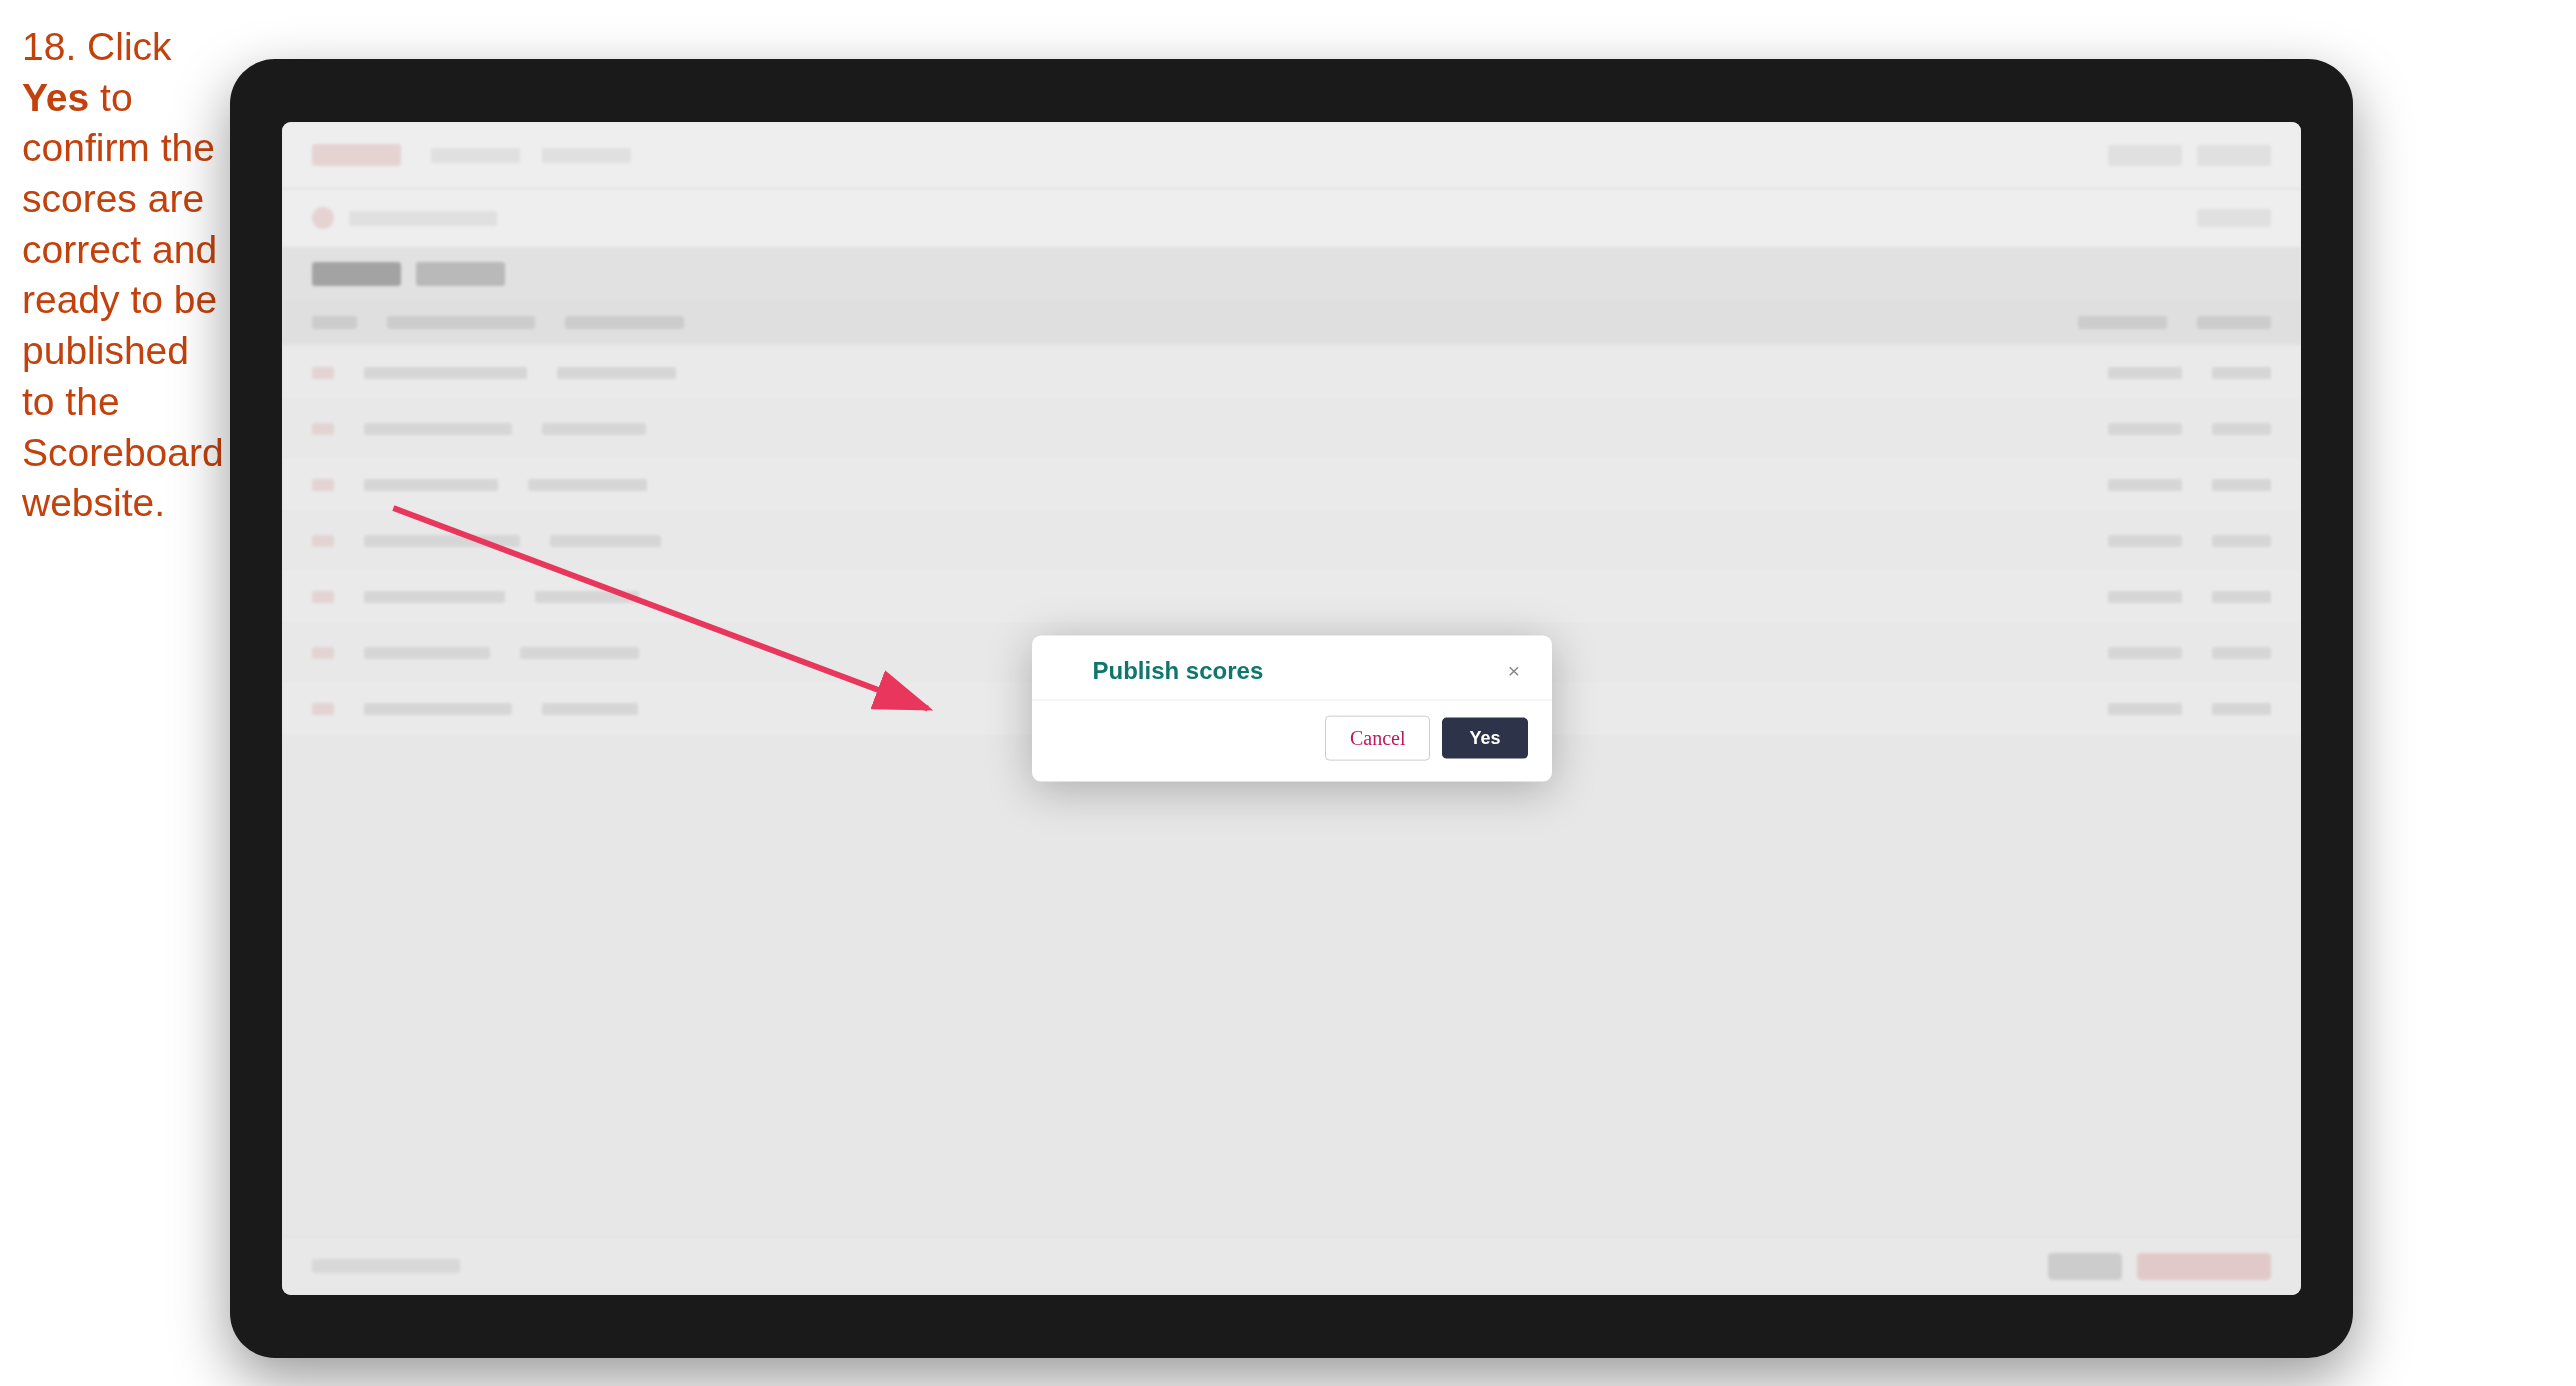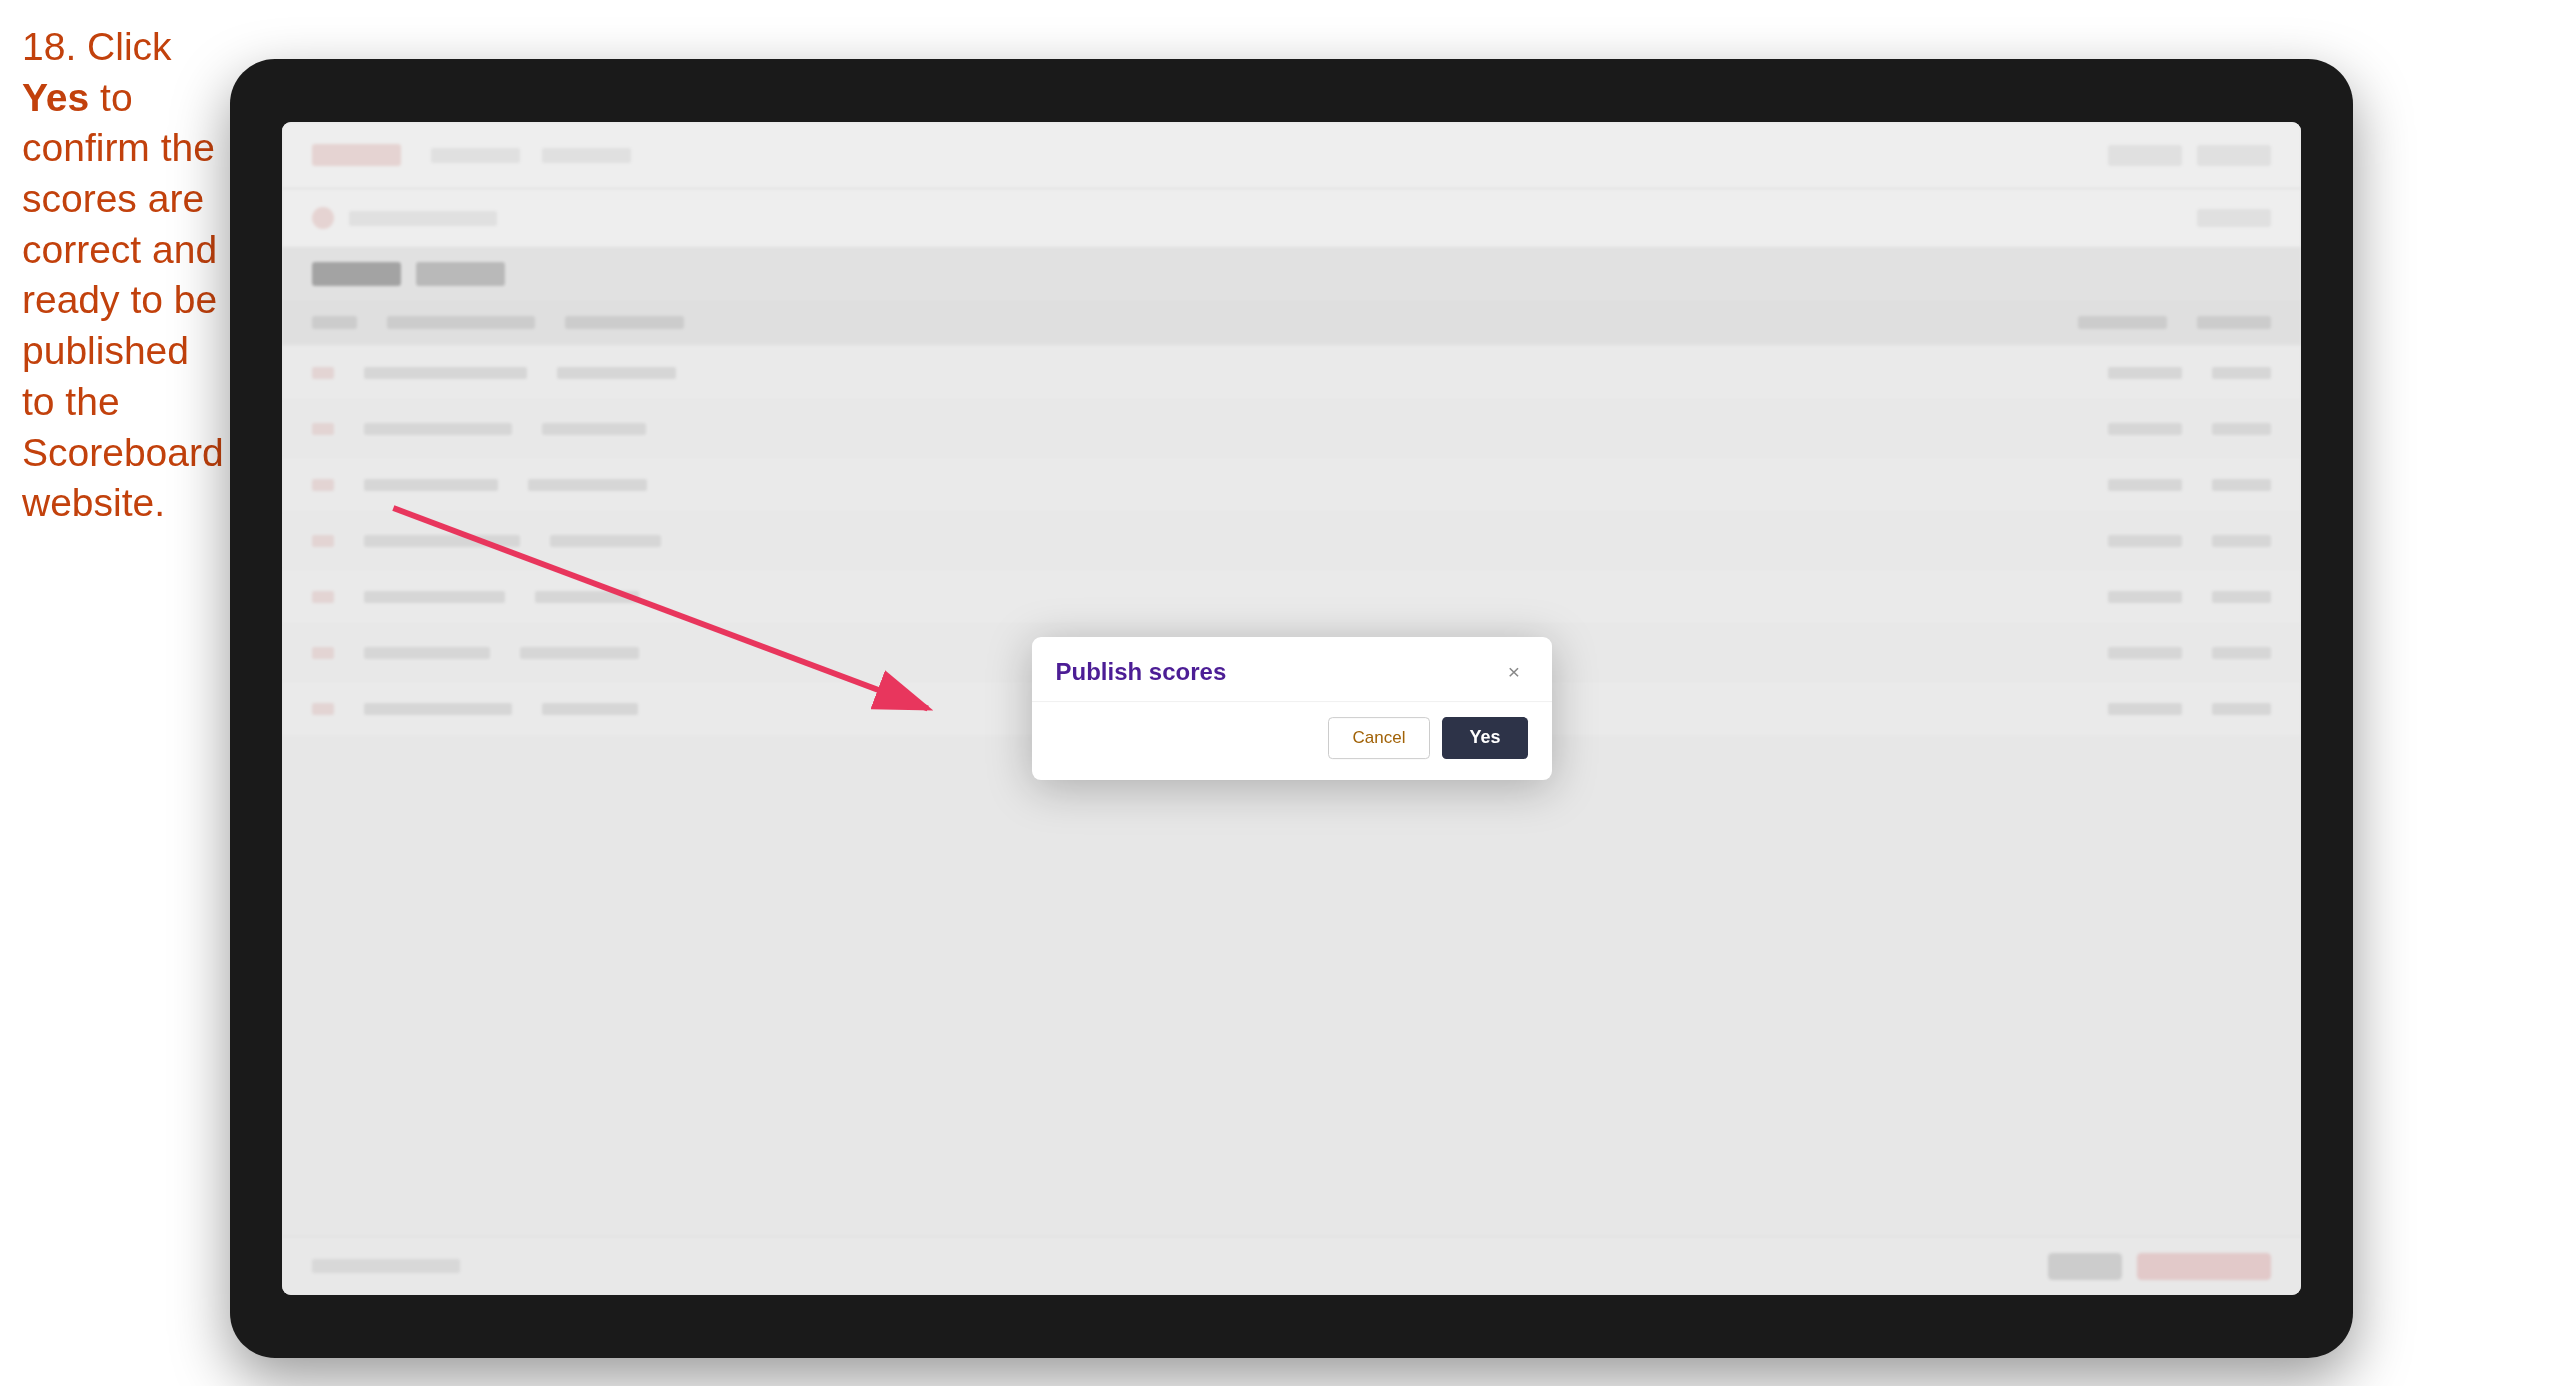--- a/index.html
+++ b/index.html
@@ -313,21 +313,22 @@
       display: flex;
       align-items: center;
       justify-content: space-between;
       padding: 21px 24px 15px 24px;
       border-bottom: 0.7px solid #f0f0f0;
     }
 
     .modal-title {
       font-size: 24px;
       font-weight: 600;
-      color: #4c1d95;
+      color: #0f766e;
+      margin-left: 37px;
     }
 
     .modal-close {
       width: 27px;
       height: 27px;
       display: flex;
       align-items: center;
       justify-content: center;
       cursor: pointer;
       color: #888888;
@@ -351,27 +352,27 @@
     .modal-footer {
       display: flex;
       align-items: center;
       justify-content: flex-end;
       gap: 12px;
       padding: 15px 24px 21px 24px;
     }
 
     .btn-cancel {
       padding: 10.4px 24px;
-      font-size: 17px;
-      color: #a16207;
+      font-size: 20px;
+      color: #be185d;
       background: #ffffff;
       border: 1.1px solid #cccccc;
       border-radius: 4.5px;
       cursor: pointer;
-      font-family: Liberation Sans, sans-serif;
+      font-family: Liberation Serif, serif;
     }
 
     .btn-yes {
       padding: 10.4px 27px;
       font-size: 18px;
       color: #ffffff;
       background: #2d3348;
       border: none;
       border-radius: 4.5px;
       cursor: pointer;

